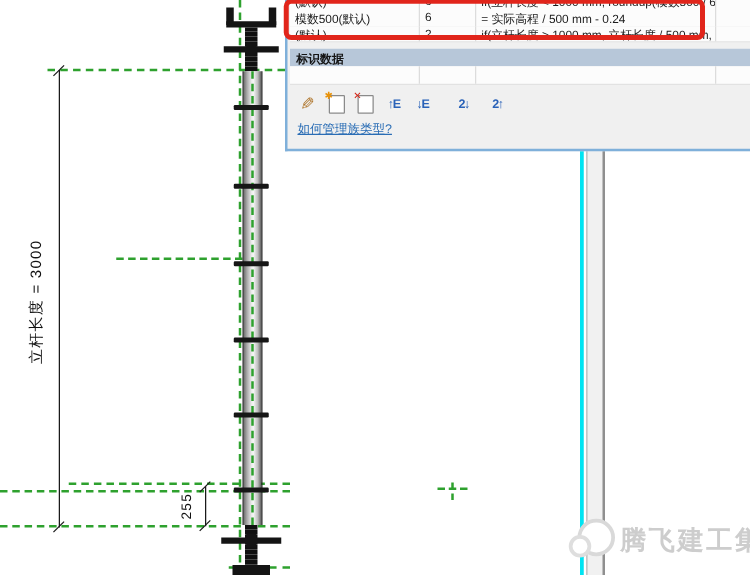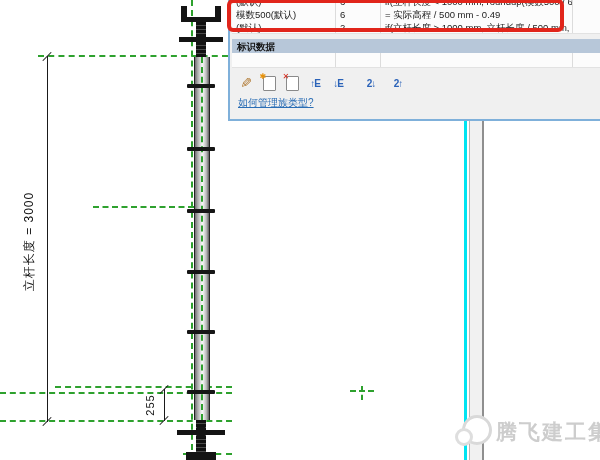--- a/index.html
+++ b/index.html
@@ -123,21 +123,21 @@
 
     <div class="tbl-row" style="top:0;height:8px;">
       <div class="cell" style="margin-top:-5px;">(默认)</div>
       <div class="cell" style="margin-top:-5px;">6</div>
       <div class="cell" style="margin-top:-5px;">if(立杆长度 &lt; 1000 mm, roundup(模数500 / 6), 2)</div>
       <div class="cell"></div>
     </div>
     <div class="tbl-row" style="top:8px;height:13px;">
       <div class="cell">模数500(默认)</div>
       <div class="cell">6</div>
-      <div class="cell">= 实际高程 / 500 mm - 0.49</div>
+      <div class="cell">= 实际高程 / 500 mm - 0.24</div>
       <div class="cell"></div>
     </div>
     <div class="tbl-row" style="top:21px;height:12px;">
       <div class="cell">(默认)</div>
       <div class="cell">2</div>
       <div class="cell">if(立杆长度 &gt; 1000 mm, 立杆长度 / 500 mm, 2)</div>
       <div class="cell"></div>
     </div>
 
     <div class="abs section-hdr" style="top:39px;height:14px;">标识数据</div>

